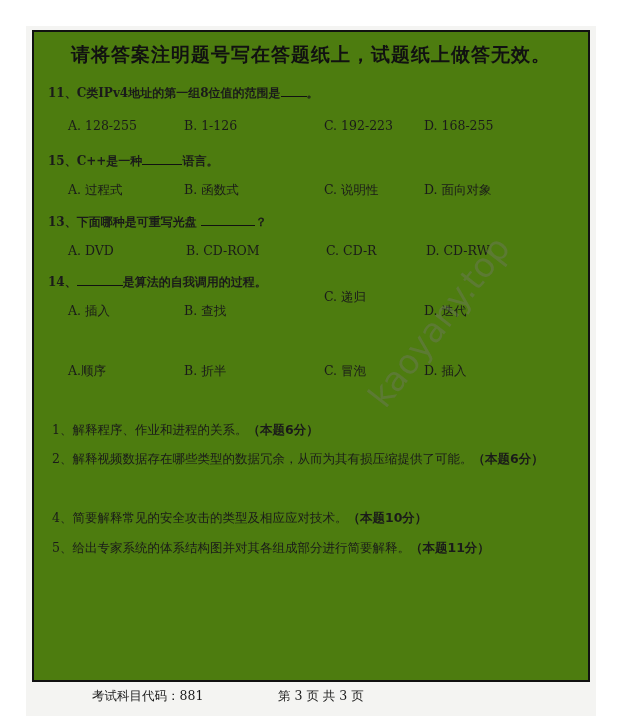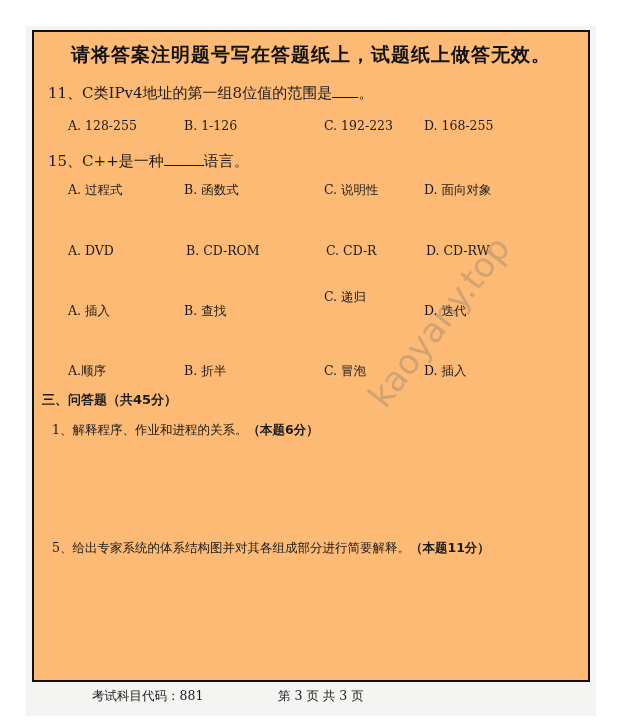--- a/index.html
+++ b/index.html
@@ -6,27 +6,27 @@
     body {
       width:623px; height:722px; background:#ffffff; position:relative; overflow:hidden;
       font-family: "DejaVu Serif", "Liberation Serif", serif; color:#1a1a1a;
     }
     .paper {
       position:absolute; left:26px; top:26px; width:570px; height:690px;
       background:#f4f4f2;
     }
     .frame {
       position:absolute; left:32px; top:30px; width:554px; height:648px;
-      border:2px solid #111; box-sizing:content-box; background:#fdba74;
+      border:2px solid #111; box-sizing:content-box; background:#4d7c0f;
     }
     .banner {
       position:absolute; left:0; right:0; top:10px; text-align:center;
       font-family:"DejaVu Sans", sans-serif; font-weight:bold; font-size:19px; letter-spacing:1px; color:#111;
     }
-    .q { position:absolute; left:14px; font-size:15px; white-space:nowrap; }
+    .q { position:absolute; left:14px; font-size:12px; white-space:nowrap;font-weight:bold; }
     .opt { position:absolute; font-size:12.5px; white-space:nowrap; }
     .blank { display:inline-block; border-bottom:1.5px solid #111; height:12px; vertical-align:baseline; }
     .section { position:absolute; left:8px; font-family:"DejaVu Sans", sans-serif; font-weight:bold; font-size:13px; }
     .sq { position:absolute; left:18px; font-size:12.5px; white-space:nowrap; }
     .pts { font-family:"DejaVu Sans", sans-serif; font-weight:bold;margin-top:18px; }
     .footer { position:absolute; top:688px; font-size:12.5px; white-space:nowrap; }
     .wm {
       position:absolute; left:360px; top:390px; font-family:"DejaVu Sans", sans-serif;
       font-size:34px; color:rgba(120,120,120,0.35); transform:rotate(-52deg); transform-origin:left top;
       white-space:nowrap; pointer-events:none;
@@ -49,39 +49,50 @@
   <div class="opt" style="top:86px;left:390px">D. 168-255</div>
 
   <div class="q" style="top:120px">
     <span>15、</span><span>C++是一种</span><span class="blank" style="width:40px"></span><span>语言。</span>
   </div>
   <div class="opt" style="top:150px;left:34px">A. 过程式</div>
   <div class="opt" style="top:150px;left:150px">B. 函数式</div>
   <div class="opt" style="top:150px;left:290px">C. 说明性</div>
   <div class="opt" style="top:150px;left:390px">D. 面向对象</div>
 
+  <div class="q" style="top:181px">
+    <span>13、</span><span>下面哪种是可重写光盘 </span><span class="blank" style="width:54px"></span><span>？</span>
+  </div>
   <div class="opt" style="top:211px;left:34px">A. DVD</div>
   <div class="opt" style="top:211px;left:152px">B. CD-ROM</div>
   <div class="opt" style="top:211px;left:292px">C. CD-R</div>
   <div class="opt" style="top:211px;left:392px">D. CD-RW</div>
 
+  <div class="q" style="top:241px">
+    <span>14、</span><span class="blank" style="width:46px"></span><span>是算法的自我调用的过程。</span>
+  </div>
   <div class="opt" style="top:271px;left:34px">A. 插入</div>
   <div class="opt" style="top:271px;left:150px">B. 查找</div>
   <div class="opt" style="top:257px;left:290px">C. 递归</div>
   <div class="opt" style="top:271px;left:390px">D. 迭代</div>
 
   <div class="opt" style="top:331px;left:34px">A.顺序</div>
   <div class="opt" style="top:331px;left:150px">B. 折半</div>
   <div class="opt" style="top:331px;left:290px">C. 冒泡</div>
   <div class="opt" style="top:331px;left:390px">D. 插入</div>
 
-  <div class="section" style="top:359px">三、问答题（共45分）</div>
 
   <div class="sq" style="top:390px">
     <span>1、解释程序、作业和进程的关系。</span><span class="pts">（本题6分）</span>
+  </div>
+  <div class="sq" style="top:419px">
+    <span>2、解释视频数据存在哪些类型的数据冗余，从而为其有损压缩提供了可能。</span><span class="pts">（本题6分）</span>
+  </div>
+  <div class="sq" style="top:478px">
+    <span>4、简要解释常见的安全攻击的类型及相应应对技术。</span><span class="pts">（本题10分）</span>
   </div>
   <div class="sq" style="top:508px">
     <span>5、给出专家系统的体系结构图并对其各组成部分进行简要解释。</span><span class="pts">（本题11分）</span>
   </div>
 </div>
 
 <div class="wm">kaoyany.top</div>
 
 <div class="footer" style="left:92px">考试科目代码：881</div>
 <div class="footer" style="left:278px">第 3 页    共 3 页</div>

